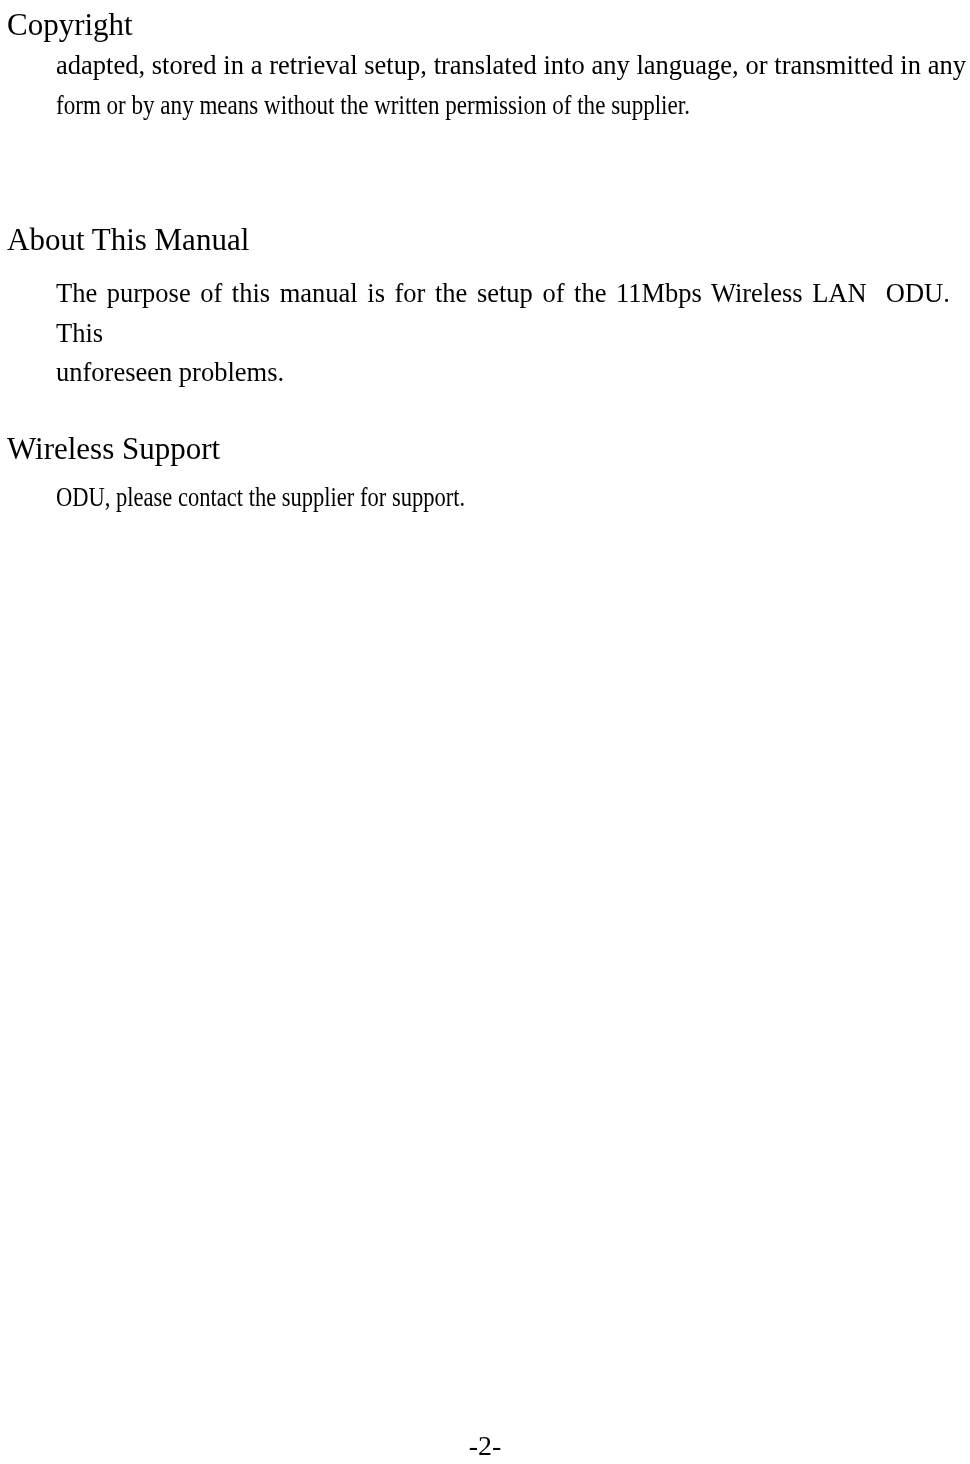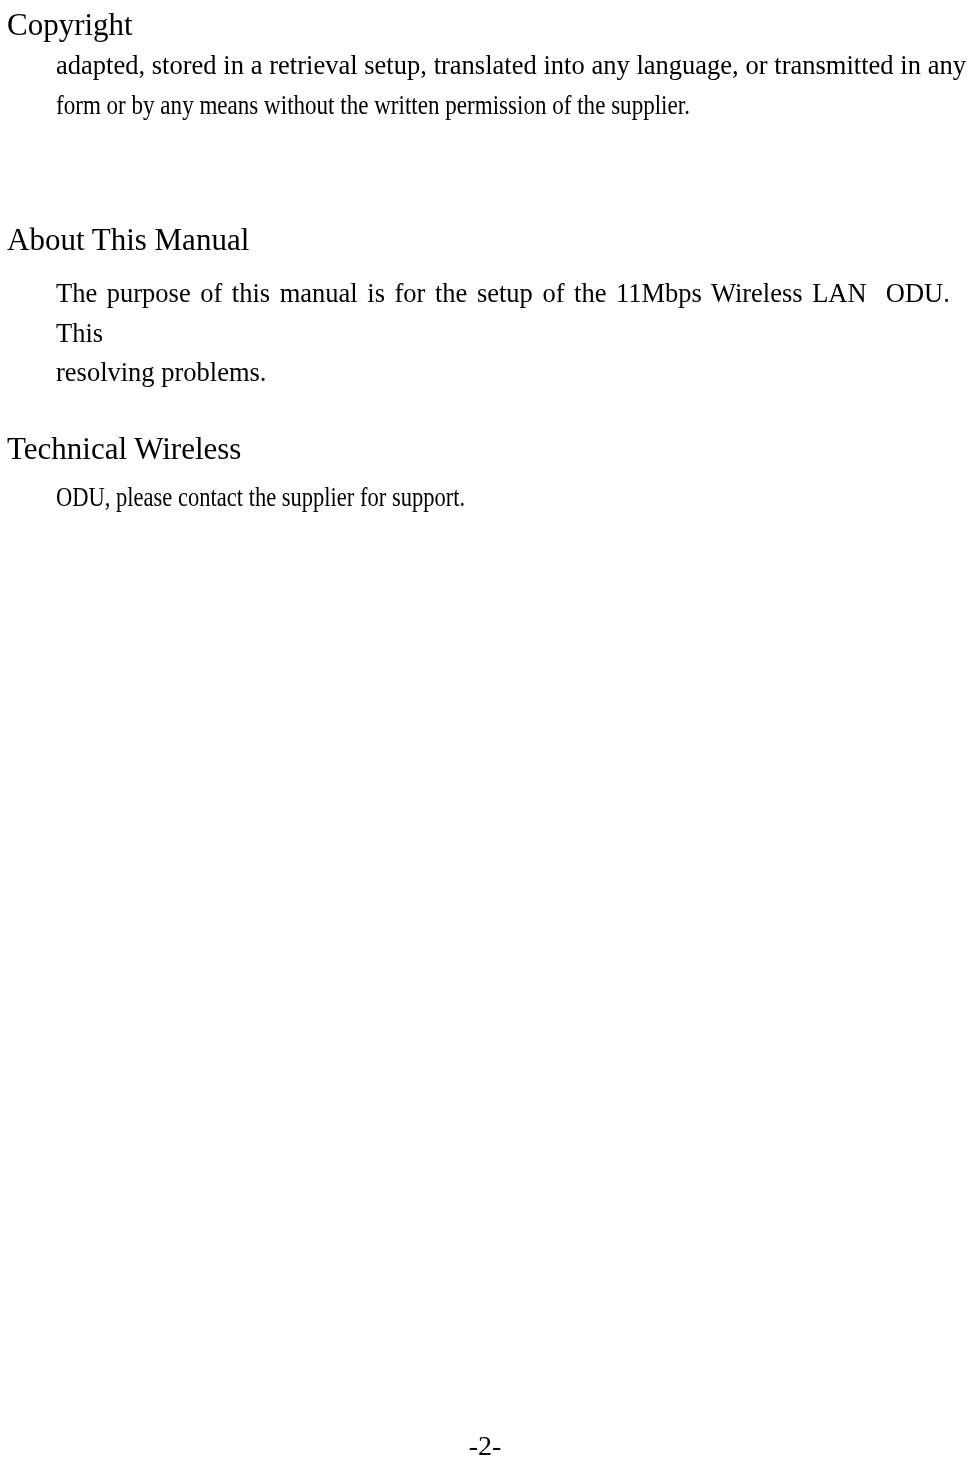--- a/index.html
+++ b/index.html
@@ -72,26 +72,26 @@
     <div class="para" id="para-0">
       <div class="line just">adapted, stored in a retrieval setup, translated into any language, or transmitted in any</div>
       <div class="line cond cx87">form or by any means without the written permission of the supplier.</div>
     </div>
   </section>
 
   <section>
     <h1 class="heading" id="heading-1">About This Manual</h1>
     <div class="para" id="para-1">
       <div class="line just">The purpose of this manual is for the setup of the 11Mbps Wireless LAN &nbsp;ODU. &nbsp; This</div>
-      <div class="line">resolving problems.</div>
+      <div class="line">unforeseen problems.</div>
     </div>
   </section>
 
   <section>
-    <h1 class="heading" id="heading-2">Technical Wireless</h1>
+    <h1 class="heading" id="heading-2">Wireless Support</h1>
     <div class="para" id="para-2">
       <div class="line cond cx85">ODU, please contact the supplier for support.</div>
     </div>
   </section>
 
   <div class="page-number">-2-</div>
 
 </div>
 
 </body></html>

